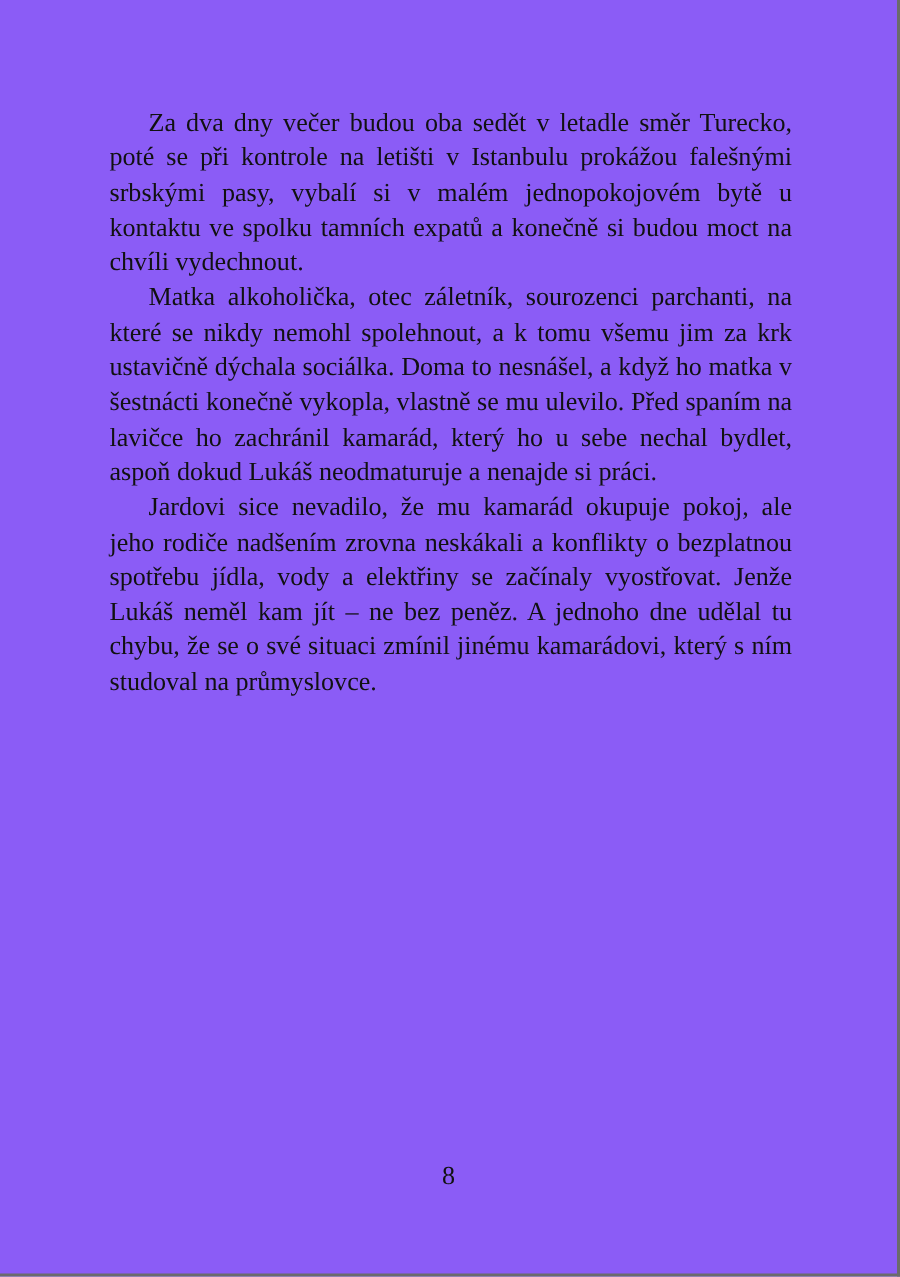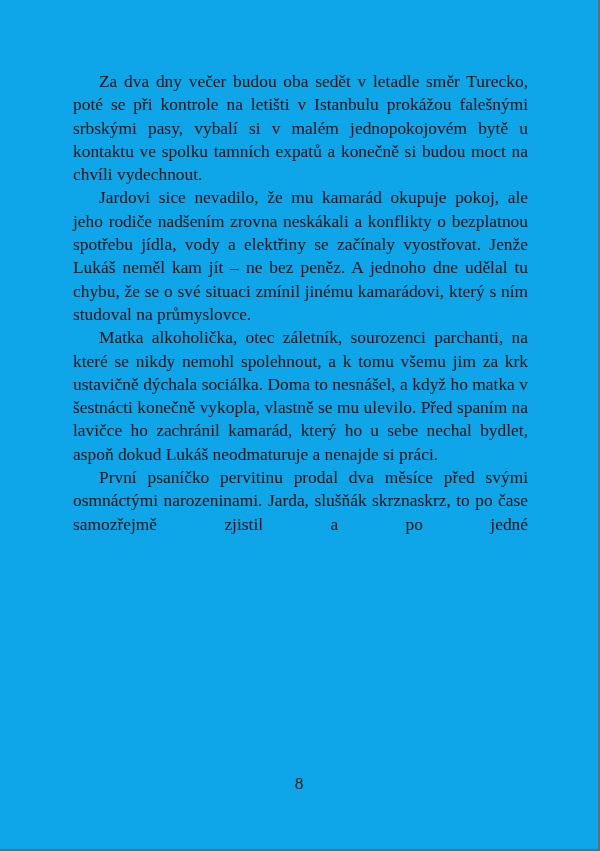--- a/index.html
+++ b/index.html
@@ -12,21 +12,21 @@
       height: 851px;
       overflow: hidden;
       position: relative;
     }
     .page {
       position: absolute;
       left: 0;
       top: 0;
       width: 598px;
       height: 849px;
-      background: #0ea5e9;
+      background: #8b5cf6;
       border-right: 2px solid #6b6b6b;
       border-bottom: 2px solid #6b6b6b;
     }
     .text-block {
       position: absolute;
       left: 73px;
       top: 70px;
       width: 455px;
       font-family: "Liberation Serif", "DejaVu Serif", serif;
       font-size: 17.4px;
@@ -51,18 +51,17 @@
       line-height: 22px;
       color: #111111;
     }
   </style>
 </head>
 <body>
 
 <div class="page">
   <div class="text-block">
     <p>Za dva dny večer budou oba sedět v letadle směr Turecko, poté se při kontrole na letišti v Istanbulu prokážou falešnými srbskými pasy, vybalí si v malém jednopokojovém bytě u kontaktu ve spolku tamních expatů a konečně si budou moct na chvíli vydechnout.</p>
+    <p>Matka alkoholička, otec záletník, sourozenci par­chanti, na které se nikdy nemohl spolehnout, a k tomu všemu jim za krk ustavičně dýchala sociálka. Doma to nesnášel, a když ho matka v šestnácti konečně vykopla, vlastně se mu ulevilo. Před spaním na lavičce ho za­chránil kamarád, který ho u sebe nechal bydlet, aspoň dokud Lukáš neodmaturuje a nenajde si práci.</p>
     <p>Jardovi sice nevadilo, že mu kamarád okupuje pokoj, ale jeho rodiče nadšením zrovna neskákali a konflikty o bezplatnou spotřebu jídla, vody a elektři­ny se začínaly vyostřovat. Jenže Lukáš neměl kam jít – ne bez peněz. A jednoho dne udělal tu chybu, že se o své situaci zmínil jinému kamarádovi, který s ním studoval na průmyslovce.</p>
-    <p>Matka alkoholička, otec záletník, sourozenci par­chanti, na které se nikdy nemohl spolehnout, a k tomu všemu jim za krk ustavičně dýchala sociálka. Doma to nesnášel, a když ho matka v šestnácti konečně vykopla, vlastně se mu ulevilo. Před spaním na lavičce ho za­chránil kamarád, který ho u sebe nechal bydlet, aspoň dokud Lukáš neodmaturuje a nenajde si práci.</p>
-    <p style="text-align-last: justify;">První psaníčko pervitinu prodal dva měsíce před svými osmnáctými narozeninami. Jarda, slušňák skrznaskrz, to po čase samozřejmě zjistil a po jedné</p>
   </div>
   <div class="page-number">8</div>
 </div>
 
 </body></html>

